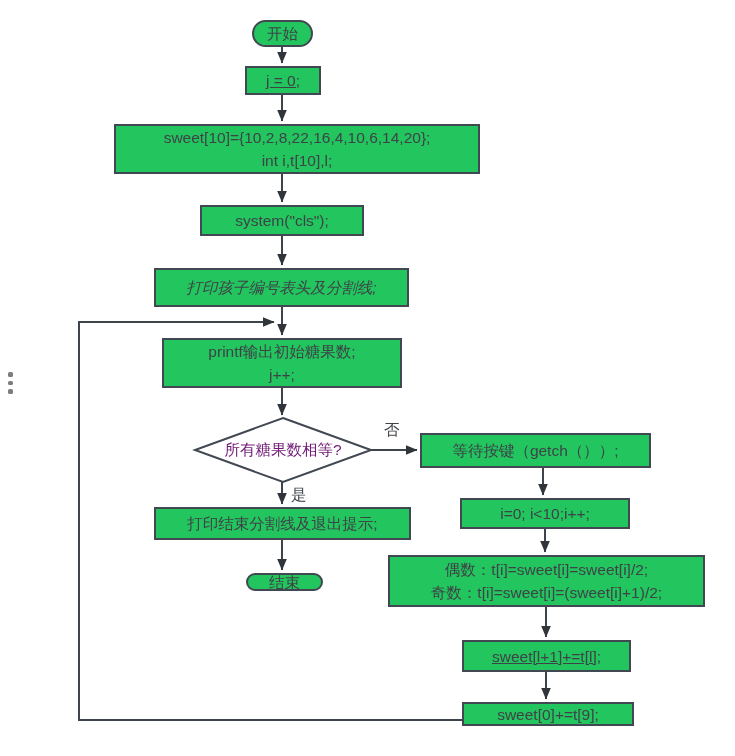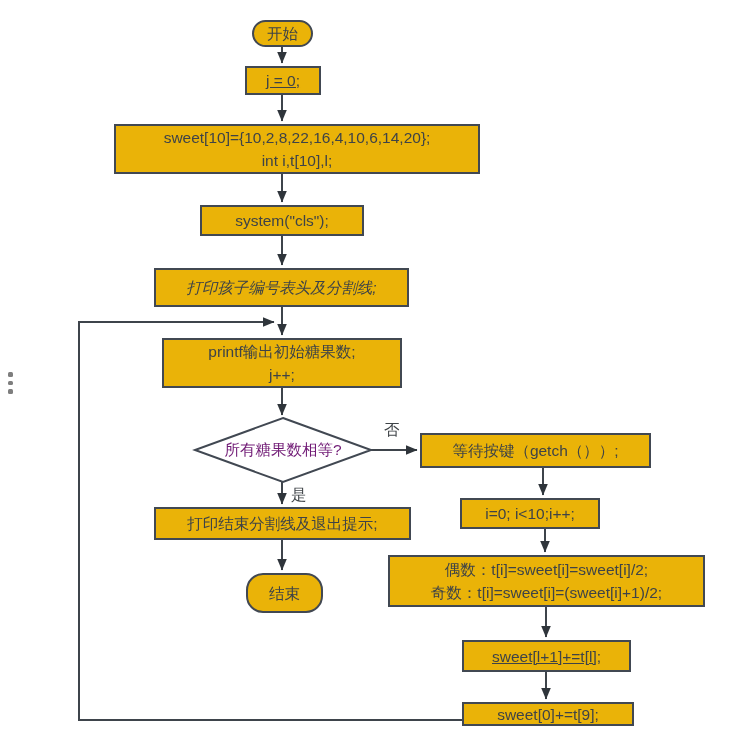--- a/index.html
+++ b/index.html
@@ -9,21 +9,21 @@
     height: 756px;
     background: #ffffff;
     overflow: hidden;
     font-family: "Liberation Sans", "DejaVu Sans", sans-serif;
   }
   svg.wires { position: absolute; left: 0; top: 0; z-index: 1; }
   .node {
     position: absolute;
     z-index: 2;
     box-sizing: border-box;
-    background: #eab308;
+    background: #22c55e;
     border: 2px solid #414852;
     color: #3e4347;
     font-size: 15.5px;
     line-height: 23px;
     display: flex;
     align-items: center;
     justify-content: center;
     text-align: center;
     white-space: pre-line;
   }
@@ -117,26 +117,26 @@
 j++;</div>
 
   <div class="diamond-label" style="left:195px; top:418px; width:176px; height:64px;">所有糖果数相等?</div>
 
   <div class="edge-label" style="left:383px; top:422px;">否</div>
 
   <div class="edge-label" style="left:290px; top:487px;">是</div>
 
   <div class="node" style="left:420px; top:433px; width:231px; height:35px;">等待按键（getch（））;</div>
 
-  <div class="node" style="left:460px; top:498px; width:140px; height:31px;">i=0; i&lt;10;i++;</div>
+  <div class="node" style="left:460px; top:498px; width:170px; height:31px;">i=0; i&lt;10;i++;</div>
 
   <div class="node" style="left:388px; top:555px; width:317px; height:52px;">偶数：t[i]=sweet[i]=sweet[i]/2;
 奇数：t[i]=sweet[i]=(sweet[i]+1)/2;</div>
 
   <div class="node" style="left:462px; top:640px; width:169px; height:32px;text-decoration:underline;">sweet[l+1]+=t[l];</div>
 
   <div class="node" style="left:462px; top:702px; width:172px; height:24px;">sweet[0]+=t[9];</div>
 
   <div class="node" style="left:154px; top:507px; width:257px; height:33px;">打印结束分割线及退出提示;</div>
 
-  <div class="node stadium" style="left:246px; top:573px; width:77px; height:40px;">结束</div>
+  <div class="node stadium" style="left:246px; top:573px; width:77px; height:18px;">结束</div>
 
 </div>
 
 </body></html>

